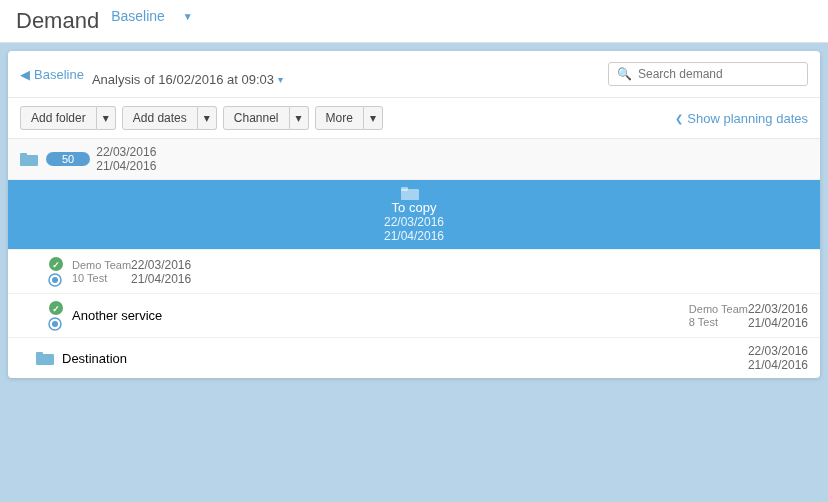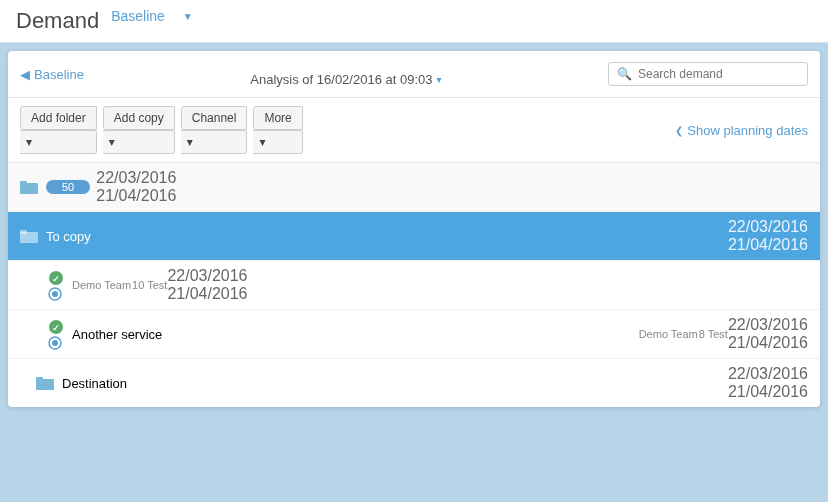--- a/index.html
+++ b/index.html
@@ -58,21 +58,20 @@
       font-size: 13px;
       cursor: pointer;
     }
     .analysis-info {
       flex: 1;
       text-align: center;
       color: #555;
       font-size: 13px;
       display: flex;
       align-items: center;
-      justify-content: center;
       gap: 4px;
       margin-top: 11px;
     }
     .analysis-info .dropdown-arrow {
       color: #5a9fd4;
       font-size: 10px;
       cursor: pointer;
     }
     .search-box {
       display: flex;
@@ -97,21 +96,20 @@
     .actions-row {
       display: flex;
       align-items: center;
       padding: 8px 12px;
       border-bottom: 1px solid #e8e8e8;
       gap: 6px;
     }
     .btn-group {
       display: flex;
       align-items: stretch;
-      flex-direction: column;
     }
     .btn {
       background: #f5f5f5;
       border: 1px solid #ccc;
       padding: 4px 10px;
       font-size: 12px;
       color: #444;
       cursor: pointer;
       display: flex;
       align-items: center;
@@ -148,20 +146,21 @@
       padding: 6px 12px;
       border-bottom: 1px solid #f0f0f0;
     }
     .row:last-child { border-bottom: none; justify-content: flex-end; }
     .row-channel {
       background: #f9f9f9;
     }
     .row-selected {
       background: #4da6e0;
       color: #fff;
+      flex-direction: column;
     }
     .row-item {
       padding-left: 40px;
     }
     .row-destination {
       padding-left: 28px;
     }
     .row-icon {
       margin-right: 8px;
       display: flex;
@@ -174,29 +173,29 @@
     .badge {
       background: #5a9fd4;
       color: #fff;
       border-radius: 10px;
       padding: 1px 16px;
       font-size: 11px;
       margin-right: 6px;
     }
     .row-meta {
       display: flex;
-      flex-direction: row;
+      flex-direction: column;
       align-items: flex-start;
       gap: 1px;
     }
     .row-dates {
       display: flex;
       flex-direction: column;
       align-items: flex-end;
-      font-size: 16px;
+      font-size: 12px;
       color: #666;
     }
     .row-selected .row-dates {
       color: #e8f4fd;
     }
     .row-team {
       font-size: 11px;
       color: #888;
       text-align: right;
     }
@@ -244,21 +243,21 @@
       <input type="text" placeholder="Search demand" style="">
     </div>
   </div>
 
   <div class="actions-row">
     <div class="btn-group">
       <button class="btn btn-main">Add folder</button>
       <button class="btn btn-arrow">▾</button>
     </div>
     <div class="btn-group">
-      <button class="btn btn-main">Add copy</button>
+      <button class="btn btn-main">Add dates</button>
       <button class="btn btn-arrow">▾</button>
     </div>
     <div class="btn-group">
       <button class="btn btn-main">Channel</button>
       <button class="btn btn-arrow">▾</button>
     </div>
     <div class="btn-group">
       <button class="btn btn-main">More</button>
       <button class="btn btn-arrow">▾</button>
     </div>

